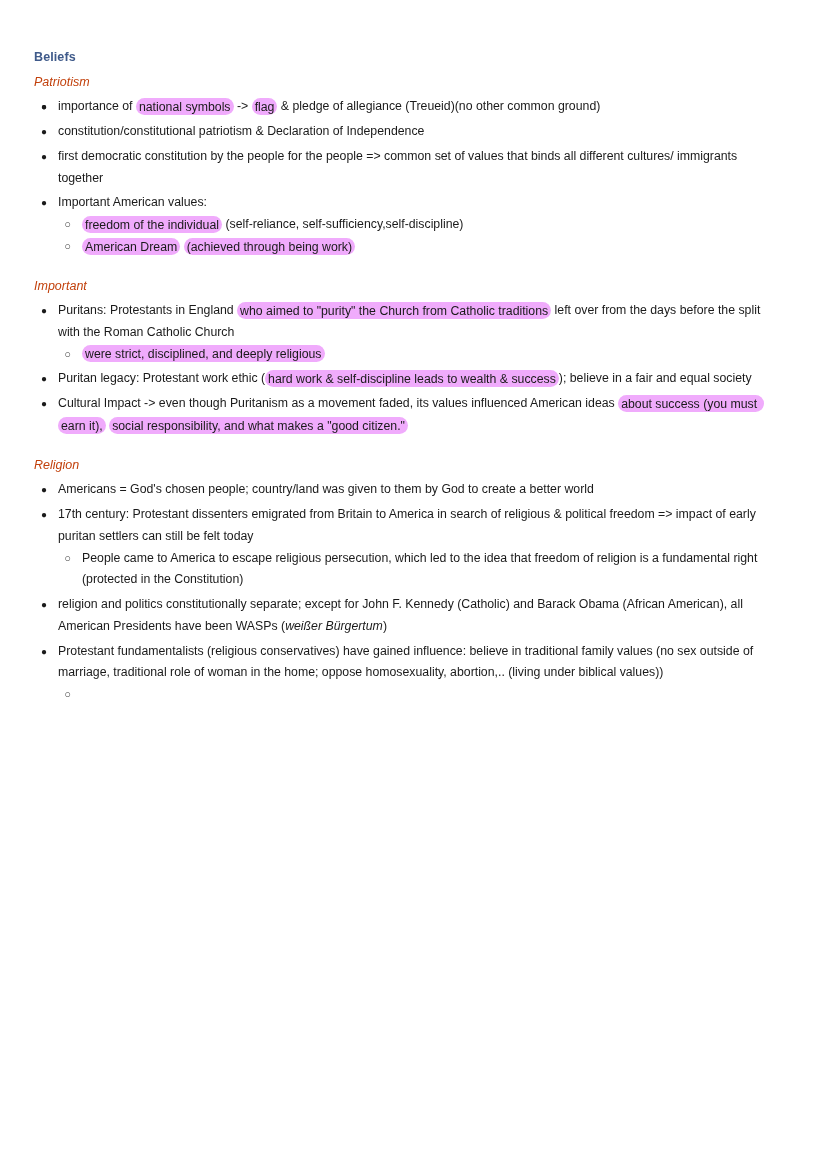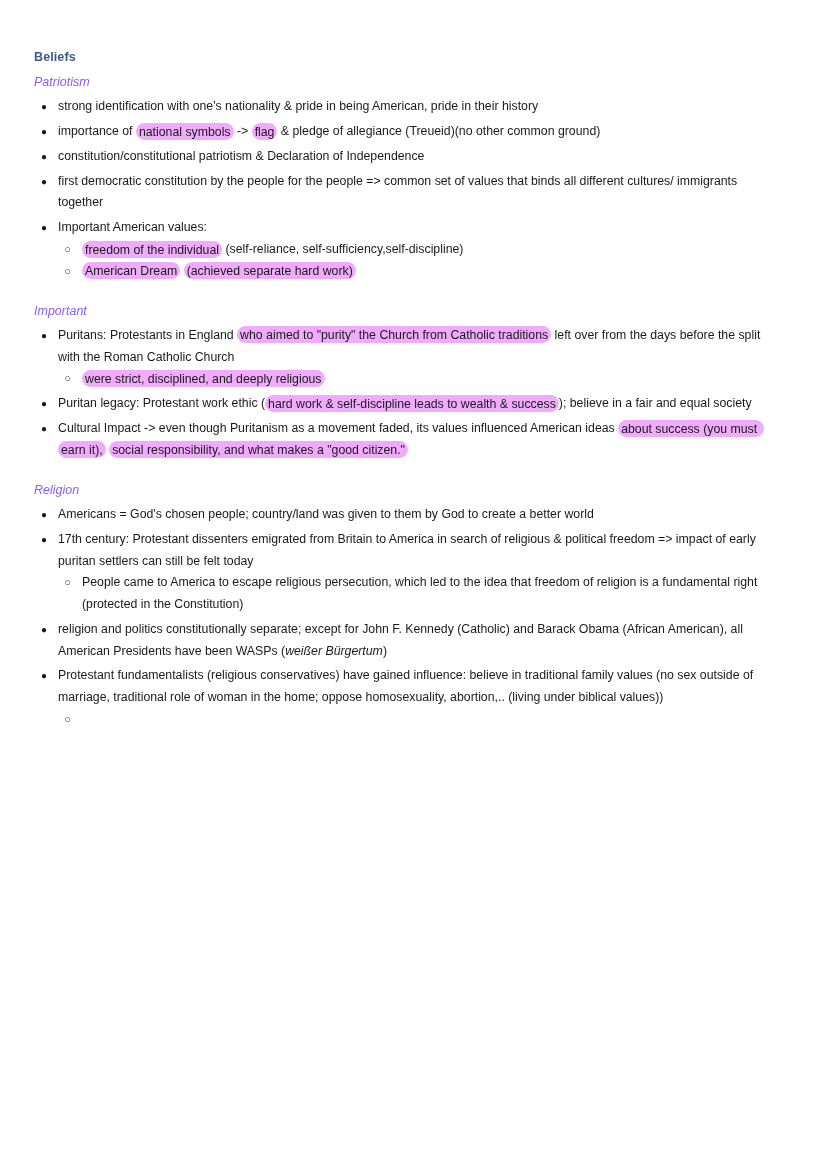--- a/index.html
+++ b/index.html
@@ -31,21 +31,21 @@
     margin: 0 0 9px 0;
     line-height: 1.2;
   }
   .section {
     margin: 0 0 20px 0;
   }
   .section-heading {
     font-size: 12.5px;
     font-style: italic;
     font-weight: normal;
-    color: #8b5cf6;
+    color: #c2410c;
     margin: 6px 0 6px 0;
     line-height: 1.3;
   }
   ul.lvl1 {
     list-style: none;
     margin: 0;
     padding: 0;
   }
   ul.lvl1 > li.item {
     position: relative;
@@ -101,27 +101,27 @@
 </style>
 </head>
 <body>
 
 <div class="page">
   <h1 class="doc-title">Beliefs</h1>
   <div id="sections-root">
       <div class="section">
         <div class="section-heading">Patriotism</div>
         <ul class="lvl1">
-          <li class="item"><span class="bullet">●</span><span class="txt"><span>strong identification with one's nationality &amp; pride in being American, pride in their history</span></span></li>
+          <li class="item"><span class="bullet">●</span></li>
           <li class="item"><span class="bullet">●</span><span class="txt"><span>importance of </span><mark class="hl">national symbols</mark><span> -&gt; </span><mark class="hl">flag</mark><span> &amp; pledge of allegiance (Treueid)(no other common ground)</span></span></li>
           <li class="item"><span class="bullet">●</span><span class="txt"><span>constitution/constitutional patriotism &amp; Declaration of Independence</span></span></li>
           <li class="item"><span class="bullet">●</span><span class="txt"><span>first democratic constitution by the people for the people =&gt; common set of values that binds all different cultures/ immigrants together</span></span></li>
           <li class="item"><span class="bullet">●</span><span class="txt"><span>Important American values:</span></span><ul class="lvl2">
               <li class="subitem"><span class="bullet-hollow">○</span><span class="txt"><mark class="hl">freedom of the individual</mark><span> (self-reliance, self-sufficiency,self-discipline)</span></span></li>
-              <li class="subitem"><span class="bullet-hollow">○</span><span class="txt"><mark class="hl">American Dream</mark><span> </span><mark class="hl">(achieved separate hard work)</mark></span></li>
+              <li class="subitem"><span class="bullet-hollow">○</span><span class="txt"><mark class="hl">American Dream</mark><span> </span><mark class="hl">(achieved through being work)</mark></span></li>
             </ul></li>
         </ul>
       </div>
       <div class="section">
         <div class="section-heading">Important</div>
         <ul class="lvl1">
           <li class="item"><span class="bullet">●</span><span class="txt"><span>Puritans: Protestants in England </span><mark class="hl">who aimed to "purity" the Church from Catholic traditions</mark><span> left over from the days before the split with the Roman Catholic Church</span></span><ul class="lvl2">
               <li class="subitem"><span class="bullet-hollow">○</span><span class="txt"><mark class="hl">were strict, disciplined, and deeply religious</mark></span></li>
             </ul></li>
           <li class="item"><span class="bullet">●</span><span class="txt"><span>Puritan legacy: Protestant work ethic (</span><mark class="hl">hard work &amp; self-discipline leads to wealth &amp; success</mark><span>); believe in a fair and equal society</span></span></li>

